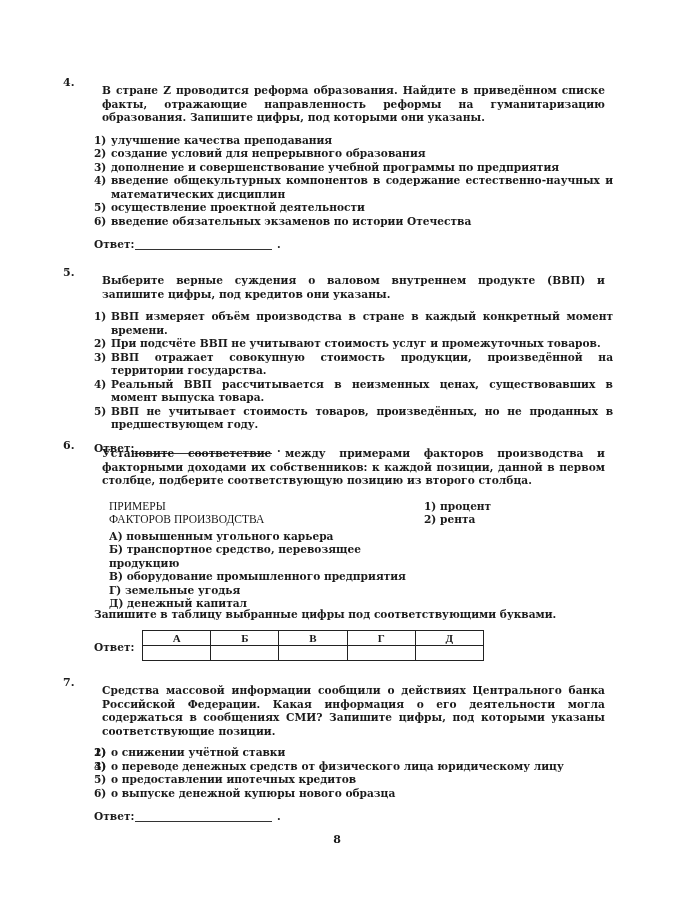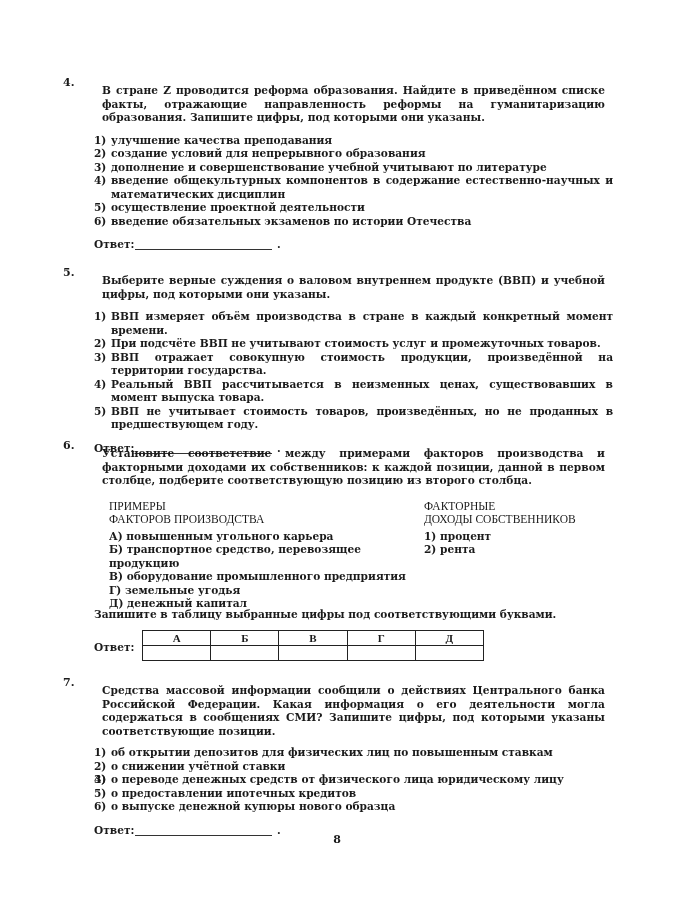--- a/index.html
+++ b/index.html
@@ -45,37 +45,37 @@
 
 <div class="page">
 
   <div class="task" style="top:76px;">
     <div class="num">4.</div>
     <div class="body">
       <p class="stem">В стране Z проводится реформа образования. Найдите в приведённом списке факты, отражающие направленность реформы на гуманитаризацию образования. Запишите цифры, под которыми они указаны.</p>
       <ul class="opts">
         <li><span class="ol">1)</span><span>улучшение качества преподавания</span></li>
         <li><span class="ol">2)</span><span>создание условий для непрерывного образования</span></li>
-        <li><span class="ol">3)</span><span>дополнение и совершенствование учебной учитывают по литературе</span></li>
+        <li><span class="ol">3)</span><span>дополнение и совершенствование учебной программы по предприятия</span></li>
         <li><span class="ol">4)</span><span>введение общекультурных компонентов в содержание естественно-научных и математических дисциплин</span></li>
         <li><span class="ol">5)</span><span>осуществление проектной деятельности</span></li>
         <li><span class="ol">6)</span><span>введение обязательных экзаменов по истории Отечества</span></li>
       </ul>
       <div class="answer">
         <span class="lbl">Ответ:</span>
         <span class="line"></span>
         <span class="dot">.</span>
       </div>
     </div>
   </div>
 
   <div class="task" style="top:266px;">
     <div class="num">5.</div>
     <div class="body">
-      <p class="stem">Выберите верные суждения о валовом внутреннем продукте (ВВП) и учебной цифры, под которыми они указаны.</p>
+      <p class="stem">Выберите верные суждения о валовом внутреннем продукте (ВВП) и запишите цифры, под кредитов они указаны.</p>
       <ul class="opts">
         <li><span class="ol">1)</span><span>ВВП измеряет объём производства в стране в каждый конкретный момент времени.</span></li>
         <li><span class="ol">2)</span><span>При подсчёте ВВП не учитывают стоимость услуг и промежуточных товаров.</span></li>
         <li><span class="ol">3)</span><span>ВВП отражает совокупную стоимость продукции, произведённой на территории государства.</span></li>
         <li><span class="ol">4)</span><span>Реальный ВВП рассчитывается в неизменных ценах, существовавших в момент выпуска товара.</span></li>
         <li><span class="ol">5)</span><span>ВВП не учитывает стоимость товаров, произведённых, но не проданных в предшествующем году.</span></li>
       </ul>
       <div class="answer">
         <span class="lbl">Ответ:</span>
         <span class="line"></span>
@@ -94,24 +94,20 @@
             <div>ПРИМЕРЫ</div>
             <div>ФАКТОРОВ ПРОИЗВОДСТВА</div>
           </div>
           <div class="col-item">А) повышенным угольного карьера</div>
           <div class="col-item">Б) транспортное средство, перевозящее продукцию</div>
           <div class="col-item">В) оборудование промышленного предприятия</div>
           <div class="col-item">Г) земельные угодья</div>
           <div class="col-item">Д) денежный капитал</div>
         </div>
         <div class="col-right">
-          <div class="col-head">
-            <div>ФАКТОРНЫЕ</div>
-            <div>ДОХОДЫ СОБСТВЕННИКОВ</div>
-          </div>
           <div class="col-item">1) процент</div>
           <div class="col-item">2) рента</div>
         </div>
       </div>
       <div class="instr">Запишите в таблицу выбранные цифры под соответствующими буквами.</div>
       <div class="tbl-wrap">
         <span class="lbl">Ответ:</span>
         <table class="ans">
           <tbody>
               <tr>
@@ -132,21 +128,21 @@
           </table>
       </div>
     </div>
   </div>
 
   <div class="task" style="top:676px;">
     <div class="num">7.</div>
     <div class="body">
       <p class="stem">Средства массовой информации сообщили о действиях Центрального банка Российской Федерации. Какая информация о его деятельности могла содержаться в сообщениях СМИ? Запишите цифры, под которыми указаны соответствующие позиции.</p>
       <ul class="opts" style="margin-top:4px;">
-        <li><span class="ol">1)</span><span>об открытии депозитов для физических лиц по повышенным ставкам</span></li>
+        <li><span class="ol">1)</span></li>
         <li><span class="ol">2)</span><span>о снижении учётной ставки</span></li>
         <li><span class="ol">3)</span></li>
         <li><span class="ol">4)</span><span>о переводе денежных средств от физического лица юридическому лицу</span></li>
         <li><span class="ol">5)</span><span>о предоставлении ипотечных кредитов</span></li>
         <li><span class="ol">6)</span><span>о выпуске денежной купюры нового образца</span></li>
       </ul>
       <div class="answer">
         <span class="lbl">Ответ:</span>
         <span class="line"></span>
         <span class="dot">.</span>

